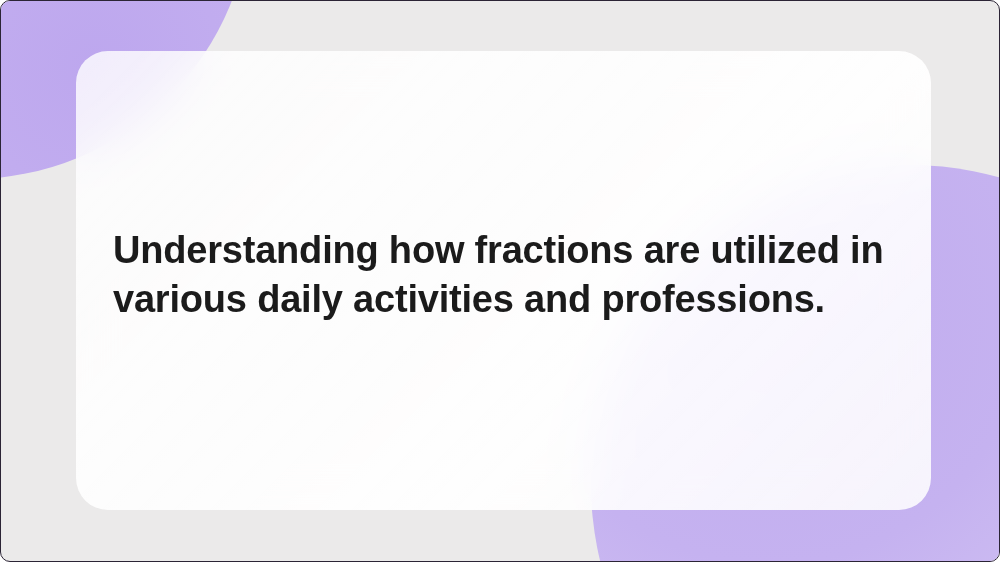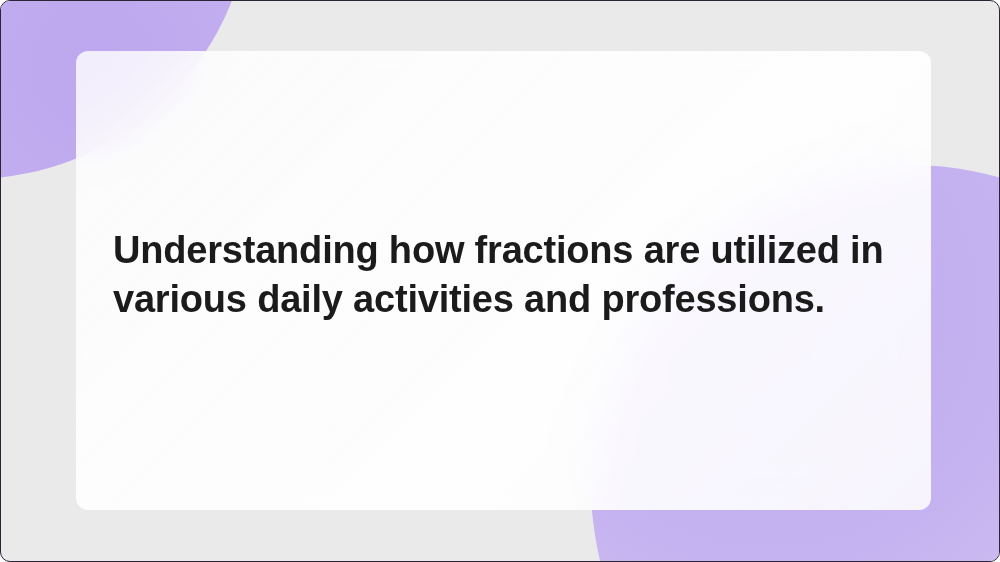--- a/index.html
+++ b/index.html
@@ -60,21 +60,21 @@
   }
 
   
   .content-card {
     position: absolute;
     left: 75px;
     top: 50px;
     width: 855px;
     height: 459px;
     box-sizing: border-box;
-    border-radius: 12px;
+    border-radius: 32px;
     background: linear-gradient(135deg,
                  rgba(255,255,255,0.80) 0%,
                  rgba(255,255,255,0.88) 30%,
                  rgba(255,255,255,0.92) 60%,
                  rgba(255,255,255,0.86) 100%);
     backdrop-filter: blur(22px);
     -webkit-backdrop-filter: blur(22px);
     display: flex;
     align-items: center;
   }

